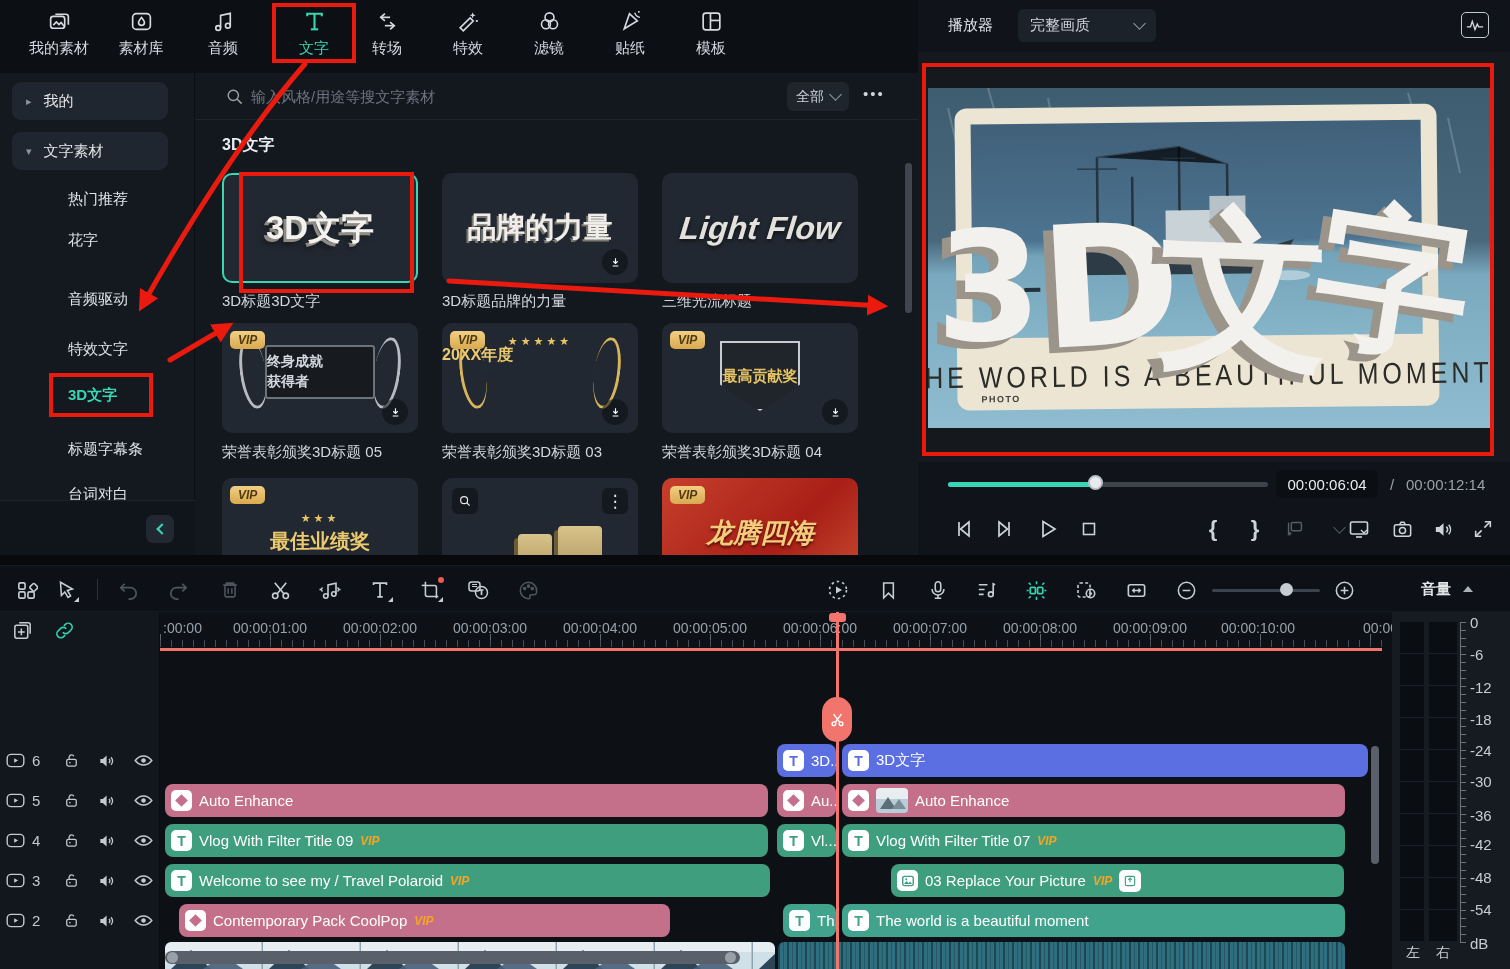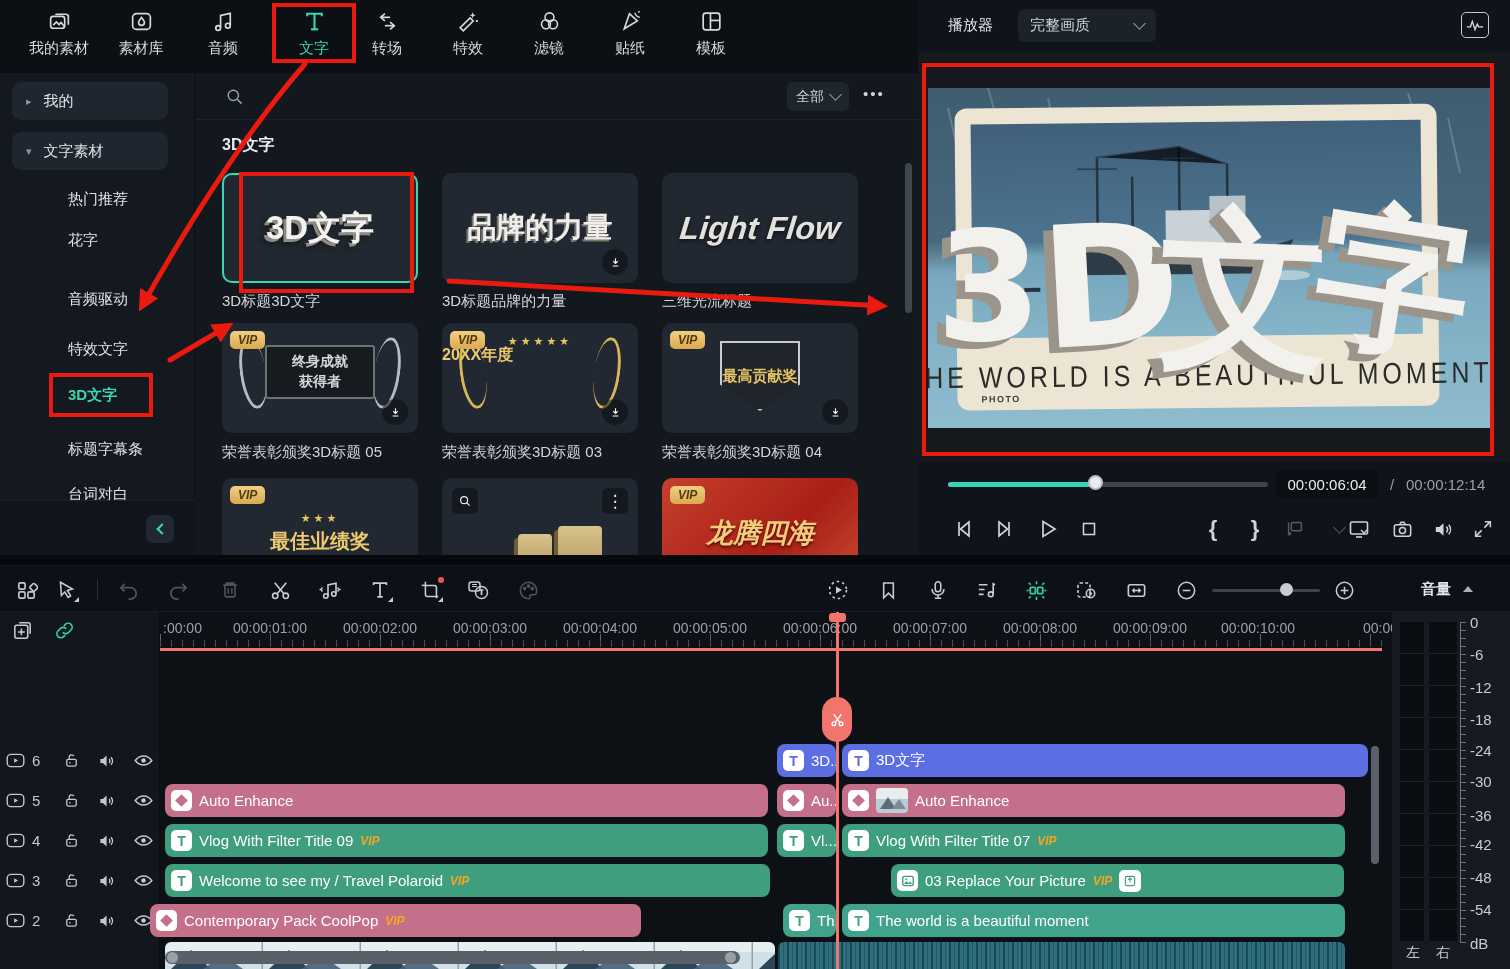--- a/index.html
+++ b/index.html
@@ -41,21 +41,21 @@
   .more-dots { position:absolute; left:668px; top:12px; width:30px; height:22px; letter-spacing:2px; color:#cdd3da; font-size:15px; cursor:pointer; }
   .section-title { position:absolute; left:27px; top:62px; font-size:16px; font-weight:bold; color:#eaedf0; }
   .card { position:absolute; width:196px; height:110px; background:#222831; border-radius:10px; overflow:hidden; cursor:pointer; }
   .card.selected { outline:2px solid #3ad6b3; outline-offset:-2px; }
   .card-label { position:absolute; font-size:15px; color:#d2d7dd; white-space:nowrap; }
   .vip-badge { position:absolute; left:8px; top:8px; padding:2px 8px; font-size:12px; font-weight:bold; font-style:italic; color:#4f3a0e; background:linear-gradient(180deg,#f2cf84,#d9a94f); border-radius:5px; }
   .dl-btn { position:absolute; right:10px; bottom:8px; width:26px; height:26px; border-radius:50%; background:rgba(10,12,16,.55); display:flex; align-items:center; justify-content:center; cursor:pointer; }
   .thumb-3d { width:100%; height:100%; display:flex; align-items:center; justify-content:center; font-size:33px; font-weight:bold; color:#f4f2ee; text-shadow:-3px 3px 0 #8e8a84,-5px 5px 6px rgba(0,0,0,.5); }
   .thumb-brand { width:100%; height:100%; display:flex; align-items:center; justify-content:center; font-size:29px; font-weight:bold; color:#f0eeea; text-shadow:-2px 2px 0 #7b776f; }
   .thumb-script { width:100%; height:100%; display:flex; align-items:center; justify-content:center; font-size:32px; font-weight:bold; font-style:italic; color:#e3e1dc; transform:skewX(-6deg); text-shadow:0 2px 4px rgba(0,0,0,.6); }
-  .plaque { position:absolute; left:43px; top:22px; width:110px; height:54px; background:#171b20; border:2px solid #6d7178; border-radius:3px; display:flex; flex-direction:column; align-items:center; justify-content:center; gap:2px; font-size:14px; font-weight:bold; color:#d3d7dc; }
+  .plaque { position:absolute; left:43px; top:22px; width:110px; height:54px; background:#171b20; border:2px solid #6d7178; border-radius:3px; display:flex; flex-direction:column; justify-content:center; gap:2px; font-size:14px; font-weight:bold; color:#d3d7dc; }
   .laurel { position:absolute; top:14px; width:26px; height:72px; border:3px solid #b8bcc2; border-radius:50%; }
   .laurel.gold { border-color:#d9b45a; }
   .laurel.l { left:18px; border-right:none; transform:rotate(-8deg); }
   .laurel.r { right:18px; border-left:none; transform:rotate(8deg); }
   .gold-stars { position:absolute; top:12px; width:100%; text-align:center; color:#e7c463; font-size:11px; letter-spacing:3px; }
   .gold-line1 { position:absolute; top:22px; width:100%; color:#ecca6d; font-size:16px; font-weight:bold; }
   .gold-line2 { position:absolute; top:52px; width:100%; text-align:center; color:#ecca6d; font-size:24px; font-weight:bold; }
   .shield { position:absolute; left:58px; top:18px; width:80px; height:70px; background:#20252c; border:2px solid #c8ccd2; clip-path:polygon(0 0,100% 0,100% 62%,50% 100%,0 62%); display:flex; align-items:center; justify-content:center; }
   .shield span { color:#e7c463; font-weight:bold; font-size:15px; writing-mode:initial; }
   .card-red { background:linear-gradient(135deg,#c63f2c,#a91f17 60%,#c84b30); }
@@ -395,20 +395,21 @@
         </div>
     </div>
   </div>
 
   <div class="content">
     <div class="search-row">
       <svg class="abs" style="left:30px;top:14px" width="19" height="19" viewBox="0 0 24 24" fill="none" stroke="#9aa2ab" stroke-width="1.8">
           <circle cx="10.5" cy="10.5" r="6.5"></circle>
           <path d="M15.5 15.5L21 21"></path>
         </svg>
+      <input class="search-input" type="text" placeholder="输入风格/用途等搜文字素材" style="">
       <div class="filter-btn">
         <span>全部</span>
         <span class="chev"></span>
       </div>
       <div class="more-dots">•••</div>
     </div>
     <div class="section-title">3D文字</div>
     <div class="content-scroll"></div>
 
     <div class="card selected" style="left:27px;top:100px">
@@ -890,21 +891,21 @@
       <span>03 Replace Your Picture</span>
       <b class="vip">VIP</b>
       <span class="replace-btn">
           <svg width="14" height="14" viewBox="0 0 24 24" fill="none" stroke="currentColor" stroke-width="2">
             <rect x="4" y="4" width="16" height="16" rx="3"></rect>
             <path d="M9 10l3-3 3 3M12 7v7" stroke-width="1.8"></path>
           </svg>
         </span>
     </div>
 
-    <div class="clip pink" style="left:150px;top:292px;width:491px">
+    <div class="clip pink" style="left:179px;top:292px;width:491px">
       <span class="cicon spark">
           <i></i>
         </span>
       <span>Contemporary Pack CoolPop</span>
       <b class="vip">VIP</b>
     </div>
     <div class="clip teal" style="left:783px;top:292px;width:53px">
       <span class="cicon">T</span>
       <span>Th...</span>
     </div>

